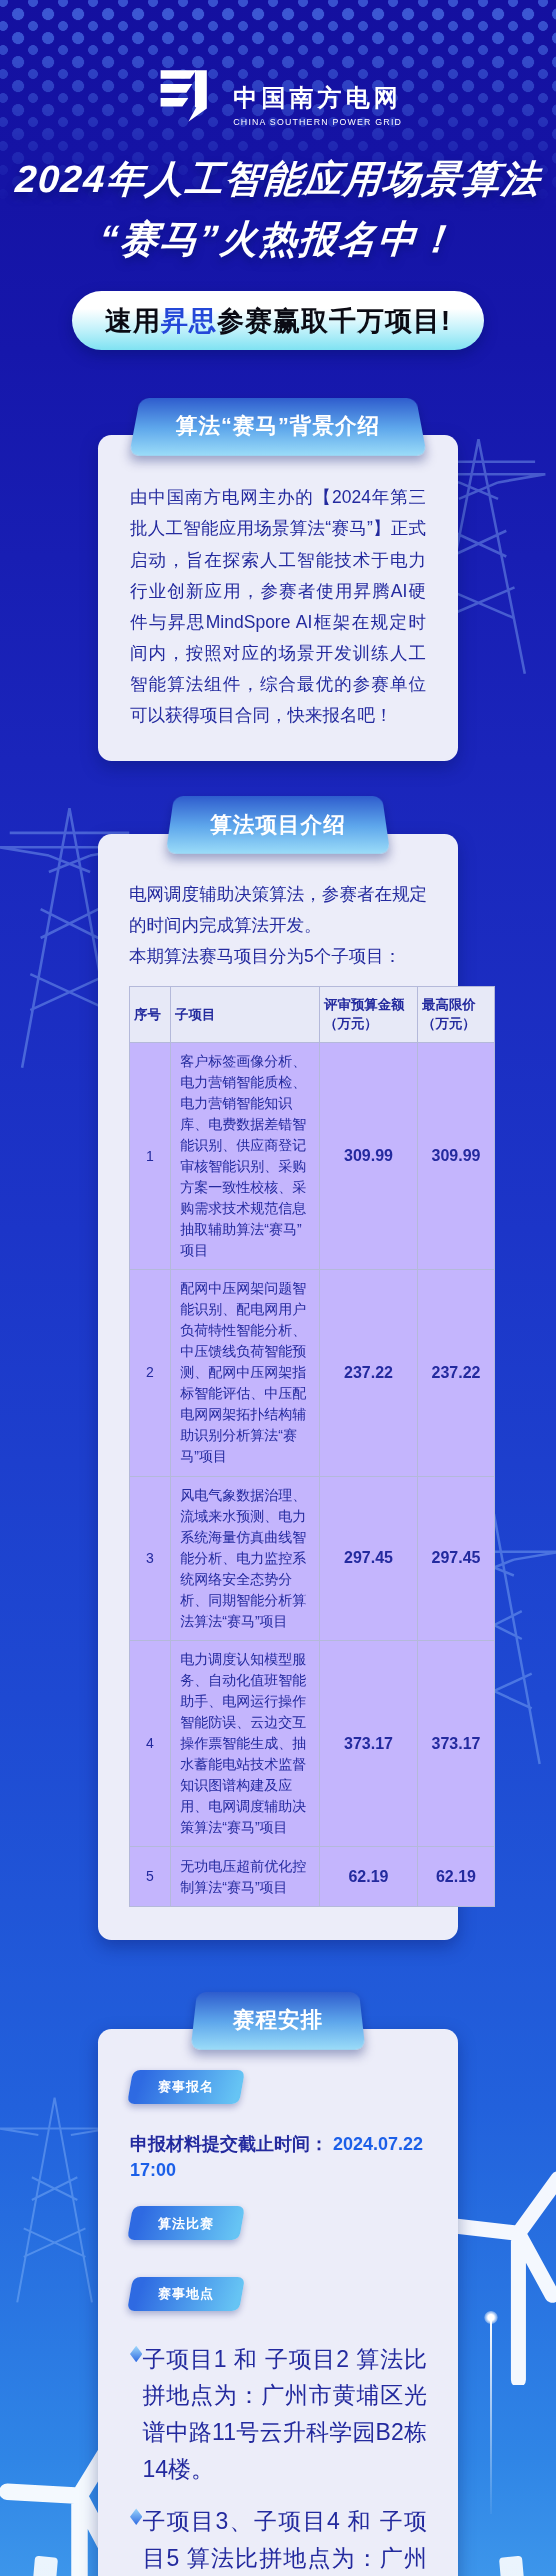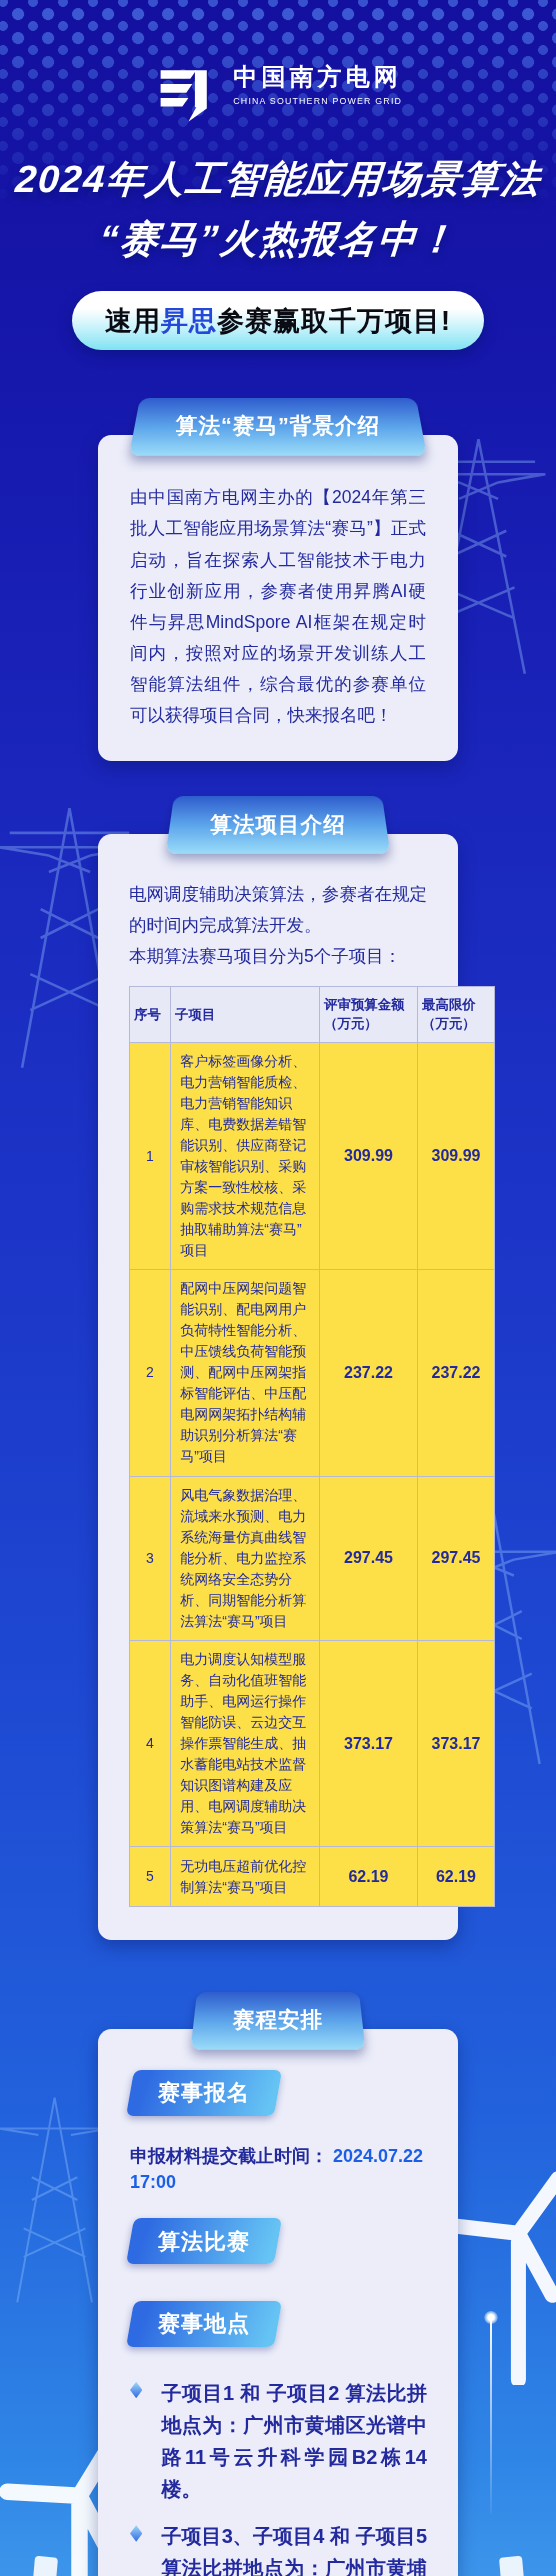--- a/index.html
+++ b/index.html
@@ -24,21 +24,21 @@
   svg.turbine{ position:absolute; z-index:0; stroke:rgba(255,255,255,.95); stroke-width:16; stroke-linecap:round; fill:none; }
   .pylon{ position:absolute; width:23px; height:392px; bottom:-20.6px; z-index:0;
     background:linear-gradient(180deg,#ffffff,#dff0fd); opacity:.9; border-radius:4.1px;}
   .pylon.left{ left:17.5px; transform:rotate(5deg);}
   .pylon.right{ right:17.5px; transform:rotate(-5deg);}
   .beam{ position:absolute; width:2.1px; height:247px; background:linear-gradient(180deg,#ffffff,rgba(255,255,255,.05)); z-index:0;}
   .beam::before{ content:''; position:absolute; top:-7.2px; left:-5.7px; width:13.4px; height:13.4px; border-radius:50%;
     background:radial-gradient(circle,#fff 0 3.1px, rgba(255,255,255,.35) 6.2px, transparent 7.2px);}
   
   .hero{ position:relative; z-index:1; text-align:center; padding-top:61px;}
-  .brand-row{ display:flex; align-items:flex-start; justify-content:center; gap:13.4px;}
+  .brand-row{ display:flex; align-items:flex-end; justify-content:center; gap:13.4px;}
   .brand-logo{ width:66px; height:66px; }
   .brand-text{ text-align:left; color:#fff;}
   .brand-cn{ font-size:24px; font-weight:bold; letter-spacing:4.1px;}
   .brand-en{ font-size:8.8px; font-weight:normal; letter-spacing:1.2px; margin-top:3.1px;}
   .t1,.t2{ color:#ffffff; font-weight:800; font-style:italic; letter-spacing:1.5px;
     text-shadow:0 3.6px 8.2px rgba(2,16,96,.55); transform:skewX(-4deg);}
   .t1{ font-size:38px; margin-top:27px;}
   .t2{ font-size:38px; margin-top:9.3px;}
   .pill{ display:inline-block; margin-top:26px; padding:11.3px 33px; border-radius:33px;
     background:linear-gradient(180deg,#ffffff 30%, #c8f3fb 62%, #7fe2f2 100%);
@@ -59,37 +59,37 @@
   .sec-bg .card{ padding:47px 32px 30px;}
   .sec-prj .card{ padding:45px 31px 33px;}
   .sec-sch .card{ padding:41px 31px 31px;}
   .sec-bg{ margin-top:48px;}
   .sec-prj{ margin-top:35px;}
   .sec-sch{ margin-top:52px;}
   
   table.prj{ width:100%; margin-top:13.4px; border-collapse:collapse; table-layout:fixed;}
   .prj th,.prj td{ border:1px solid #b4b9da; color:#232a9e; vertical-align:middle;}
   .prj th{ background:#e7e9f7; font-size:13.4px; font-weight:bold; padding:8.2px 4.1px; line-height:1.45;}
-  .prj td{ background:#fde047; font-size:14px; line-height:1.5; padding:7.2px 5.2px; text-align:center;}
+  .prj td{ background:#c4b5fd; font-size:14px; line-height:1.5; padding:7.2px 5.2px; text-align:center;}
   .prj td.name{ text-align:left; padding:8.2px 9.3px;}
   .prj td.num{ font-size:16px; font-weight:bold;}
   .col-no{width:41px;} .col-name{width:149px;} .col-budget{width:98px;} .col-price{width:77px;}
   
   .tag{ position:relative; display:inline-block; margin:0 0 13.4px 1px; padding:8.2px 28px;
-    font-size:22px; font-weight:bold; color:#fff; letter-spacing:1px;}
+    font-size:13px; font-weight:bold; color:#fff; letter-spacing:1px;}
   .tag::before{ content:''; position:absolute; inset:0; z-index:-1; border-radius:7.2px;
     background:linear-gradient(100deg,#2e6ae2 10%,#66c4f4 95%);
     transform:skewX(-10deg); box-shadow:0 3.1px 7.2px rgba(6,20,110,.3);}
   .sch-line{ font-size:18px; font-weight:bold; margin:13.4px 0 0 1px; line-height:1.45;}
   .sch-line .lab{ color:#232a9e;}
   .sch-line .val{ color:#1b5fe8;}
   .sch-group{ margin-top:23px;}
   .sch-group:first-child{ margin-top:0;}
-  .bullet{ display:flex; gap:19px; margin:15.5px 0 0 1px; font-size:20px; line-height:1.6;
-    color:#232a9e; font-weight:bold; text-align:justify;}
+  .bullet{ display:flex; gap:0; margin:15.5px 0 0 1px; font-size:23px; line-height:1.6;
+    color:#232a9e; font-weight:normal; text-align:justify;}
   .dmd{ flex:none; width:12.4px; height:16.5px; margin-top:5.2px;
     background:linear-gradient(180deg,#9fd8fb,#2e6ae2);
     clip-path:polygon(50% 0,100% 50%,50% 100%,0 50%);}
 </style>
 </head>
 <body>
 
 <div id="page">
 
   <div class="dots"></div>

